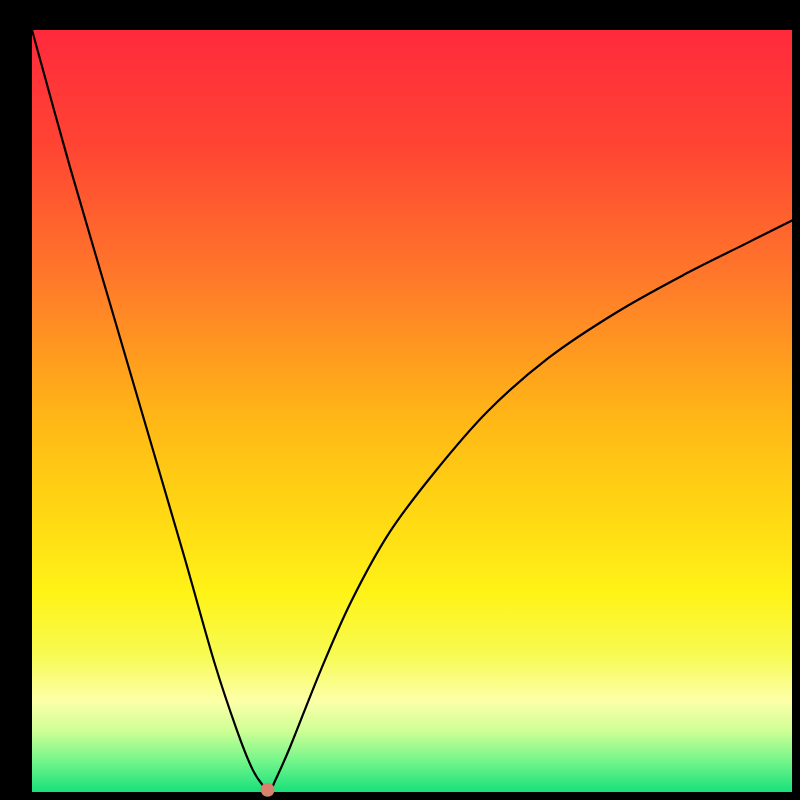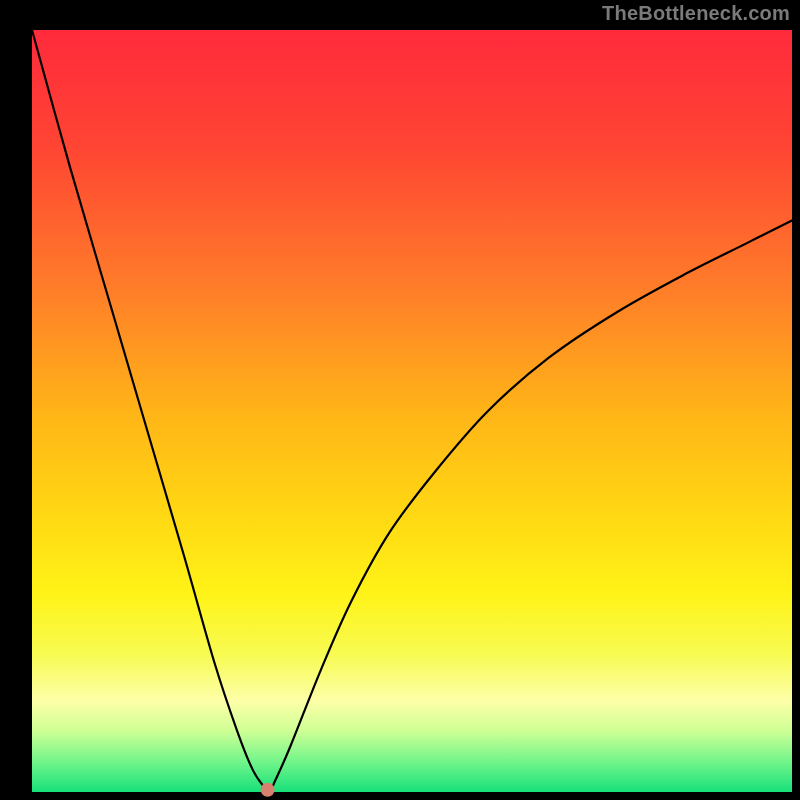--- a/index.html
+++ b/index.html
@@ -30,21 +30,20 @@
   svg {
     position: absolute;
     top: 0;
     left: 0;
   }
 </style>
 </head>
 <body>
 
 <div class="frame">
-  <div class="watermark">TheBottleneck.com</div>
 
   <svg id="chart-svg" width="800" height="800" viewBox="0 0 800 800">
     <defs>
       <linearGradient id="bg-grad" x1="0" y1="0" x2="0" y2="1">
           <stop offset="0.0%" stop-color="#ff2a3c"></stop>
           <stop offset="15.0%" stop-color="#ff4433"></stop>
           <stop offset="33.0%" stop-color="#ff7a2a"></stop>
           <stop offset="50.0%" stop-color="#ffb417"></stop>
           <stop offset="62.0%" stop-color="#ffd413"></stop>
           <stop offset="74.0%" stop-color="#fff317"></stop>

